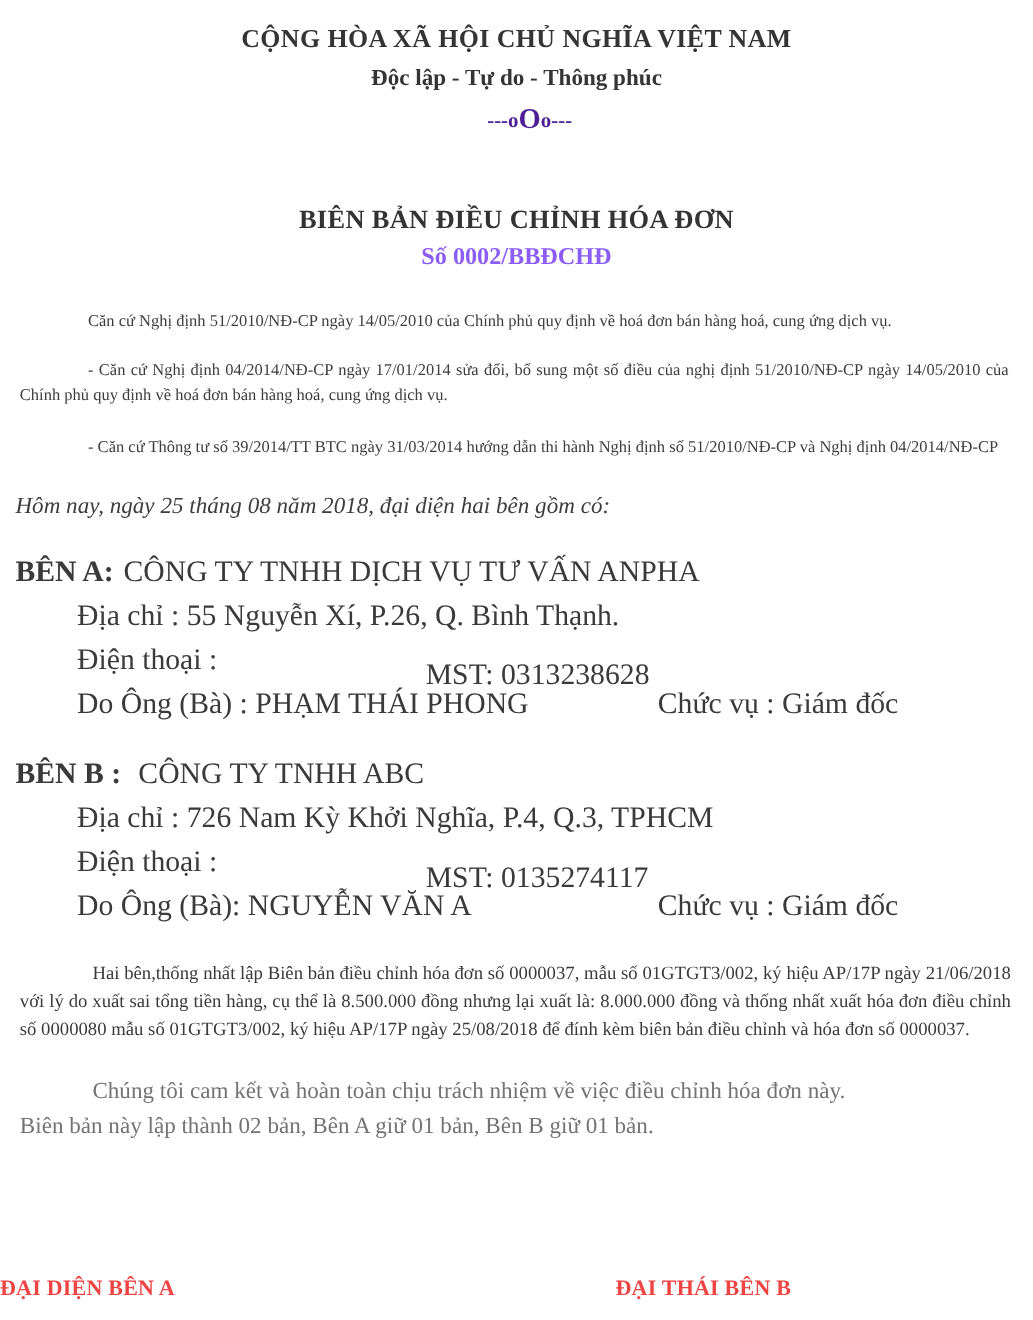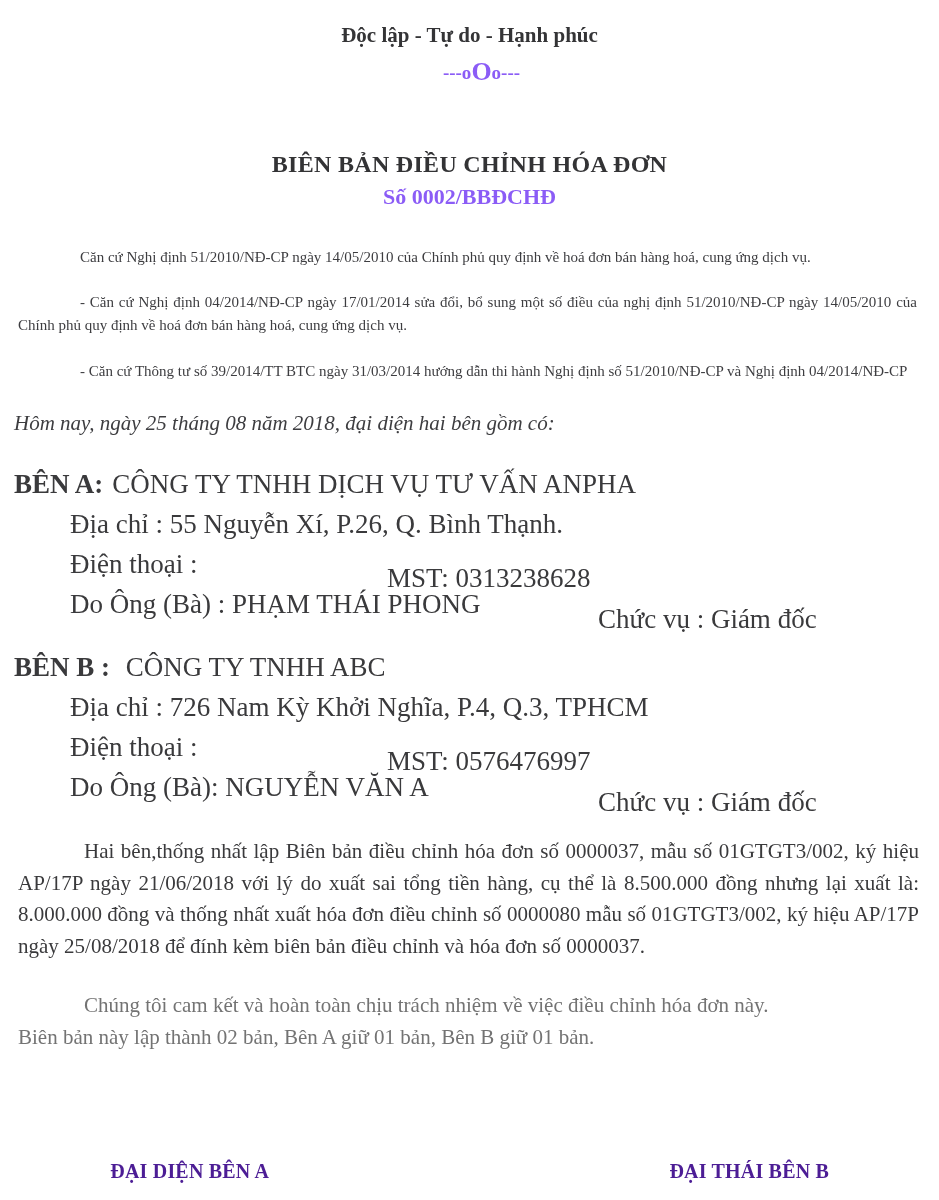--- a/index.html
+++ b/index.html
@@ -41,21 +41,21 @@
     font-weight: bold;
     line-height: 1.3;
     margin-top: 6px;
     color: #343436;
   }
   .natl-sep {
     margin-top: 8px;
     font-size: 19px;
     font-weight: bold;
     letter-spacing: 0px;
-    color: #8b5cf6;
+    color: #4c1d95;
     padding-left: 24px;
   }
   .natl-sep .big-o {
     font-size: 26px;
     vertical-align: -1px;
   }
 
   
   .doc-title-block {
     text-align: center;
@@ -133,27 +133,27 @@
   .party-row .field-value { }
 
   .col-mst {
     position: absolute;
     left: 317px;
     top: 14px;
   }
   .col-role {
     position: absolute;
     left: 528px;
-    top: 15px;
+    top: 0;
   }
 
   
   .body-para {
     margin: 28px 20px 0 18px;
-    font-size: 21px;
+    font-size: 17px;
     line-height: 1.5;
     text-align: justify;
     text-justify: inter-word;
     text-indent: 66px;
     color: #3a3a3c;
   }
 
   
   .commit-block {
     margin: 28px 0 0 18px;
@@ -166,36 +166,36 @@
   
   .sign-row {
     position: absolute;
     left: 0;
     right: 0;
     top: 1160px;
     display: flex;
   }
   .sign-col {
     flex: 1 1 50%;
-    text-align: center;
     font-size: 20px;
     font-weight: bold;
     letter-spacing: 0.2px;
-    color: #4c1d95;
+    color: #ef4444;
   }
   .sign-col.col-a { padding-right: 130px; }
   .sign-col.col-b { padding-left: 50px; }
 </style>
 </head>
 <body>
 
 <div class="page">
 
   <div class="natl-block">
-    <div class="natl-motto">Độc lập - Tự do - Hạnh phúc</div>
+    <div class="natl-title">CỘNG HÒA XÃ HỘI CHỦ NGHĨA VIỆT NAM</div>
+    <div class="natl-motto">Độc lập - Tự do - Thông phúc</div>
     <div class="natl-sep">
       <span>---o</span><span class="big-o">O</span><span>o---</span>
     </div>
   </div>
 
   <div class="doc-title-block">
     <div class="doc-title">BIÊN BẢN ĐIỀU CHỈNH HÓA ĐƠN</div>
     <div class="doc-number">Số 0002/BBĐCHĐ</div>
   </div>
 
@@ -241,21 +241,21 @@
     </div>
     <div class="party-row">
       <span class="field-label">Địa chỉ :</span>
       <span class="field-value">726 Nam Kỳ Khởi Nghĩa, P.4, Q.3, TPHCM</span>
     </div>
     <div class="party-row">
       <span class="field-label">Điện thoại :</span>
       <span class="field-value"></span>
       <span class="col-mst">
         <span>MST:</span>
-        <span>0576476997</span>
+        <span>0135274117</span>
       </span>
     </div>
     <div class="party-row">
       <span class="field-label">Do Ông (Bà):</span>
       <span class="field-value">NGUYỄN VĂN A</span>
       <span class="col-role">
         <span>Chức vụ :</span>
         <span>Giám đốc</span>
       </span>
     </div>

